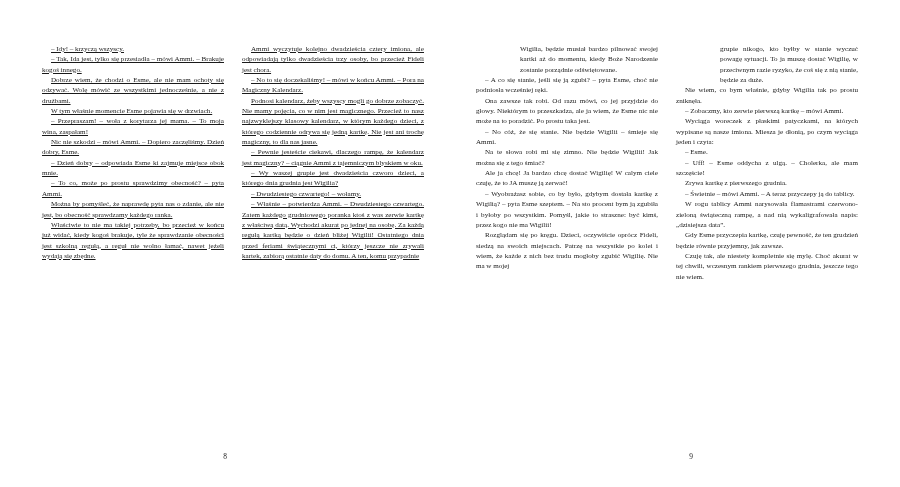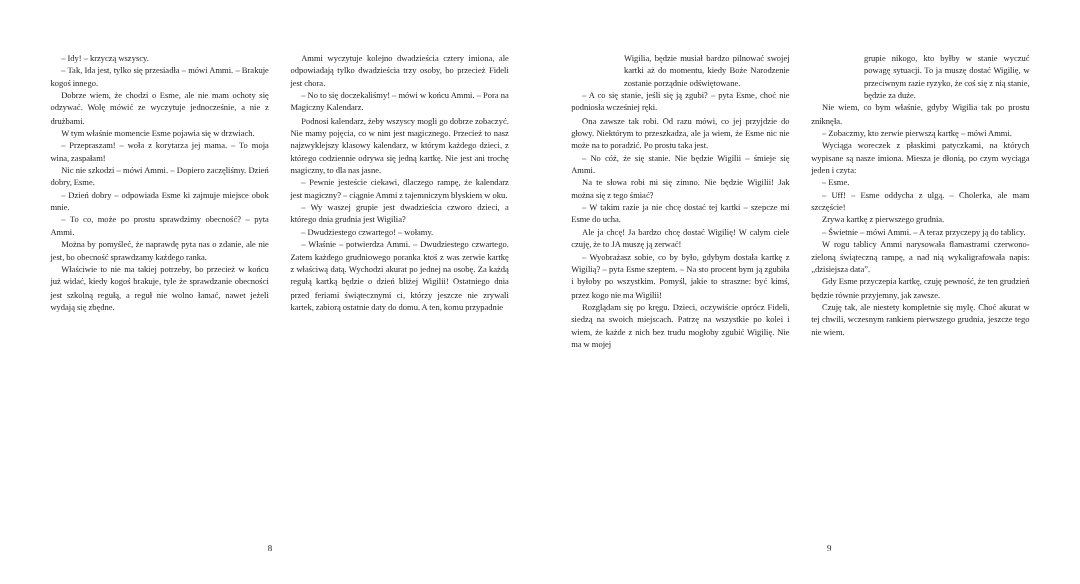--- a/index.html
+++ b/index.html
@@ -24,20 +24,21 @@
   .page {
     position: relative;
     width: 450px;
     height: 487px;
     box-sizing: border-box;
     display: flex;
     flex-direction: column;
   }
   .page-left {
     padding: 44px 26px 0 42px;
+    text-decoration: underline;
   }
   .page-right {
     padding: 44px 42px 0 26px;
   }
   .cols {
     display: flex;
     gap: 18px;
     flex: 1;
   }
   .col {
@@ -73,21 +74,21 @@
 </head>
 <body>
 
 <div class="spread">
 
   <div class="page page-left">
     <div class="cols">
       <div class="col">
         <p>– Idy! – krzyczą wszyscy.</p>
         <p>– Tak, Ida jest, tylko się przesiadła – mówi Ammi. – Brakuje kogoś innego.</p>
-        <p>Dobrze wiem, że chodzi o Esme, ale nie mam ochoty się odzywać. Wolę mówić ze wyczytuje jednocześnie, a nie z drużbami.</p>
+        <p>Dobrze wiem, że chodzi o Esme, ale nie mam ochoty się odzywać. Wolę mówić ze wszystkimi jednocześnie, a nie z drużbami.</p>
         <p>W tym właśnie momencie Esme pojawia się w drzwiach.</p>
         <p>– Przepraszam! – woła z korytarza jej mama. – To moja wina, zaspałam!</p>
         <p>Nic nie szkodzi – mówi Ammi. – Dopiero zaczęliśmy. Dzień dobry, Esme.</p>
         <p>– Dzień dobry – odpowiada Esme ki zajmuje miejsce obok mnie.</p>
         <p>– To co, może po prostu sprawdzimy obecność? – pyta Ammi.</p>
         <p>Można by pomyśleć, że naprawdę pyta nas o zdanie, ale nie jest, bo obecność sprawdzamy każdego ranka.</p>
         <p>Właściwie to nie ma takiej potrzeby, bo przecież w końcu już widać, kiedy kogoś brakuje, tyle że sprawdzanie obecności jest szkolną regułą, a reguł nie wolno łamać, nawet jeżeli wydają się zbędne.</p>
       </div>
       <div class="col">
         <p>Ammi wyczytuje kolejno dwadzieścia cztery imiona, ale odpowiadają tylko dwadzieścia trzy osoby, bo przecież Fideli jest chora.</p>
@@ -104,21 +105,20 @@
   </div>
 
   <div class="page page-right">
     <div class="cols">
       <div class="col">
         <p class="noindent">Wigilia, będzie musiał bardzo pilnować swojej kartki aż do momentu, kiedy Boże Narodzenie zostanie porządnie odświętowane.</p>
         <p>– A co się stanie, jeśli się ją zgubi? – pyta Esme, choć nie podniosła wcześniej ręki.</p>
         <p>Ona zawsze tak robi. Od razu mówi, co jej przyjdzie do głowy. Niektórym to przeszkadza, ale ja wiem, że Esme nic nie może na to poradzić. Po prostu taka jest.</p>
         <p>– No cóż, że się stanie. Nie będzie Wigilii – śmieje się Ammi.</p>
         <p>Na te słowa robi mi się zimno. Nie będzie Wigilii! Jak można się z tego śmiać?</p>
-        <p>– W takim razie ja nie chcę dostać tej kartki – szepcze mi Esme do ucha.</p>
         <p>Ale ja chcę! Ja bardzo chcę dostać Wigilię! W calym ciele czuję, że to JA muszę ją zerwać!</p>
         <p>– Wyobrażasz sobie, co by było, gdybym dostała kartkę z Wigilią? – pyta Esme szeptem. – Na sto procent bym ją zgubiła i byłoby po wszystkim. Pomyśl, jakie to straszne: być kimś, przez kogo nie ma Wigilii!</p>
         <p>Rozglądam się po kręgu. Dzieci, oczywiście oprócz Fideli, siedzą na swoich miejscach. Patrzę na wszystkie po kolei i wiem, że każde z nich bez trudu mogłoby zgubić Wigilię. Nie ma w mojej</p>
       </div>
       <div class="col">
         <p class="noindent">grupie nikogo, kto byłby w stanie wyczuć powagę sytuacji. To ja muszę dostać Wigilię, w przeciwnym razie ryzyko, że coś się z nią stanie, będzie za duże.</p>
         <p>Nie wiem, co bym właśnie, gdyby Wigilia tak po prostu zniknęła.</p>
         <p>– Zobaczmy, kto zerwie pierwszą kartkę – mówi Ammi.</p>
         <p>Wyciąga woreczek z płaskimi patyczkami, na których wypisane są nasze imiona. Miesza je dłonią, po czym wyciąga jeden i czyta:</p>
         <p>– Esme.</p>

